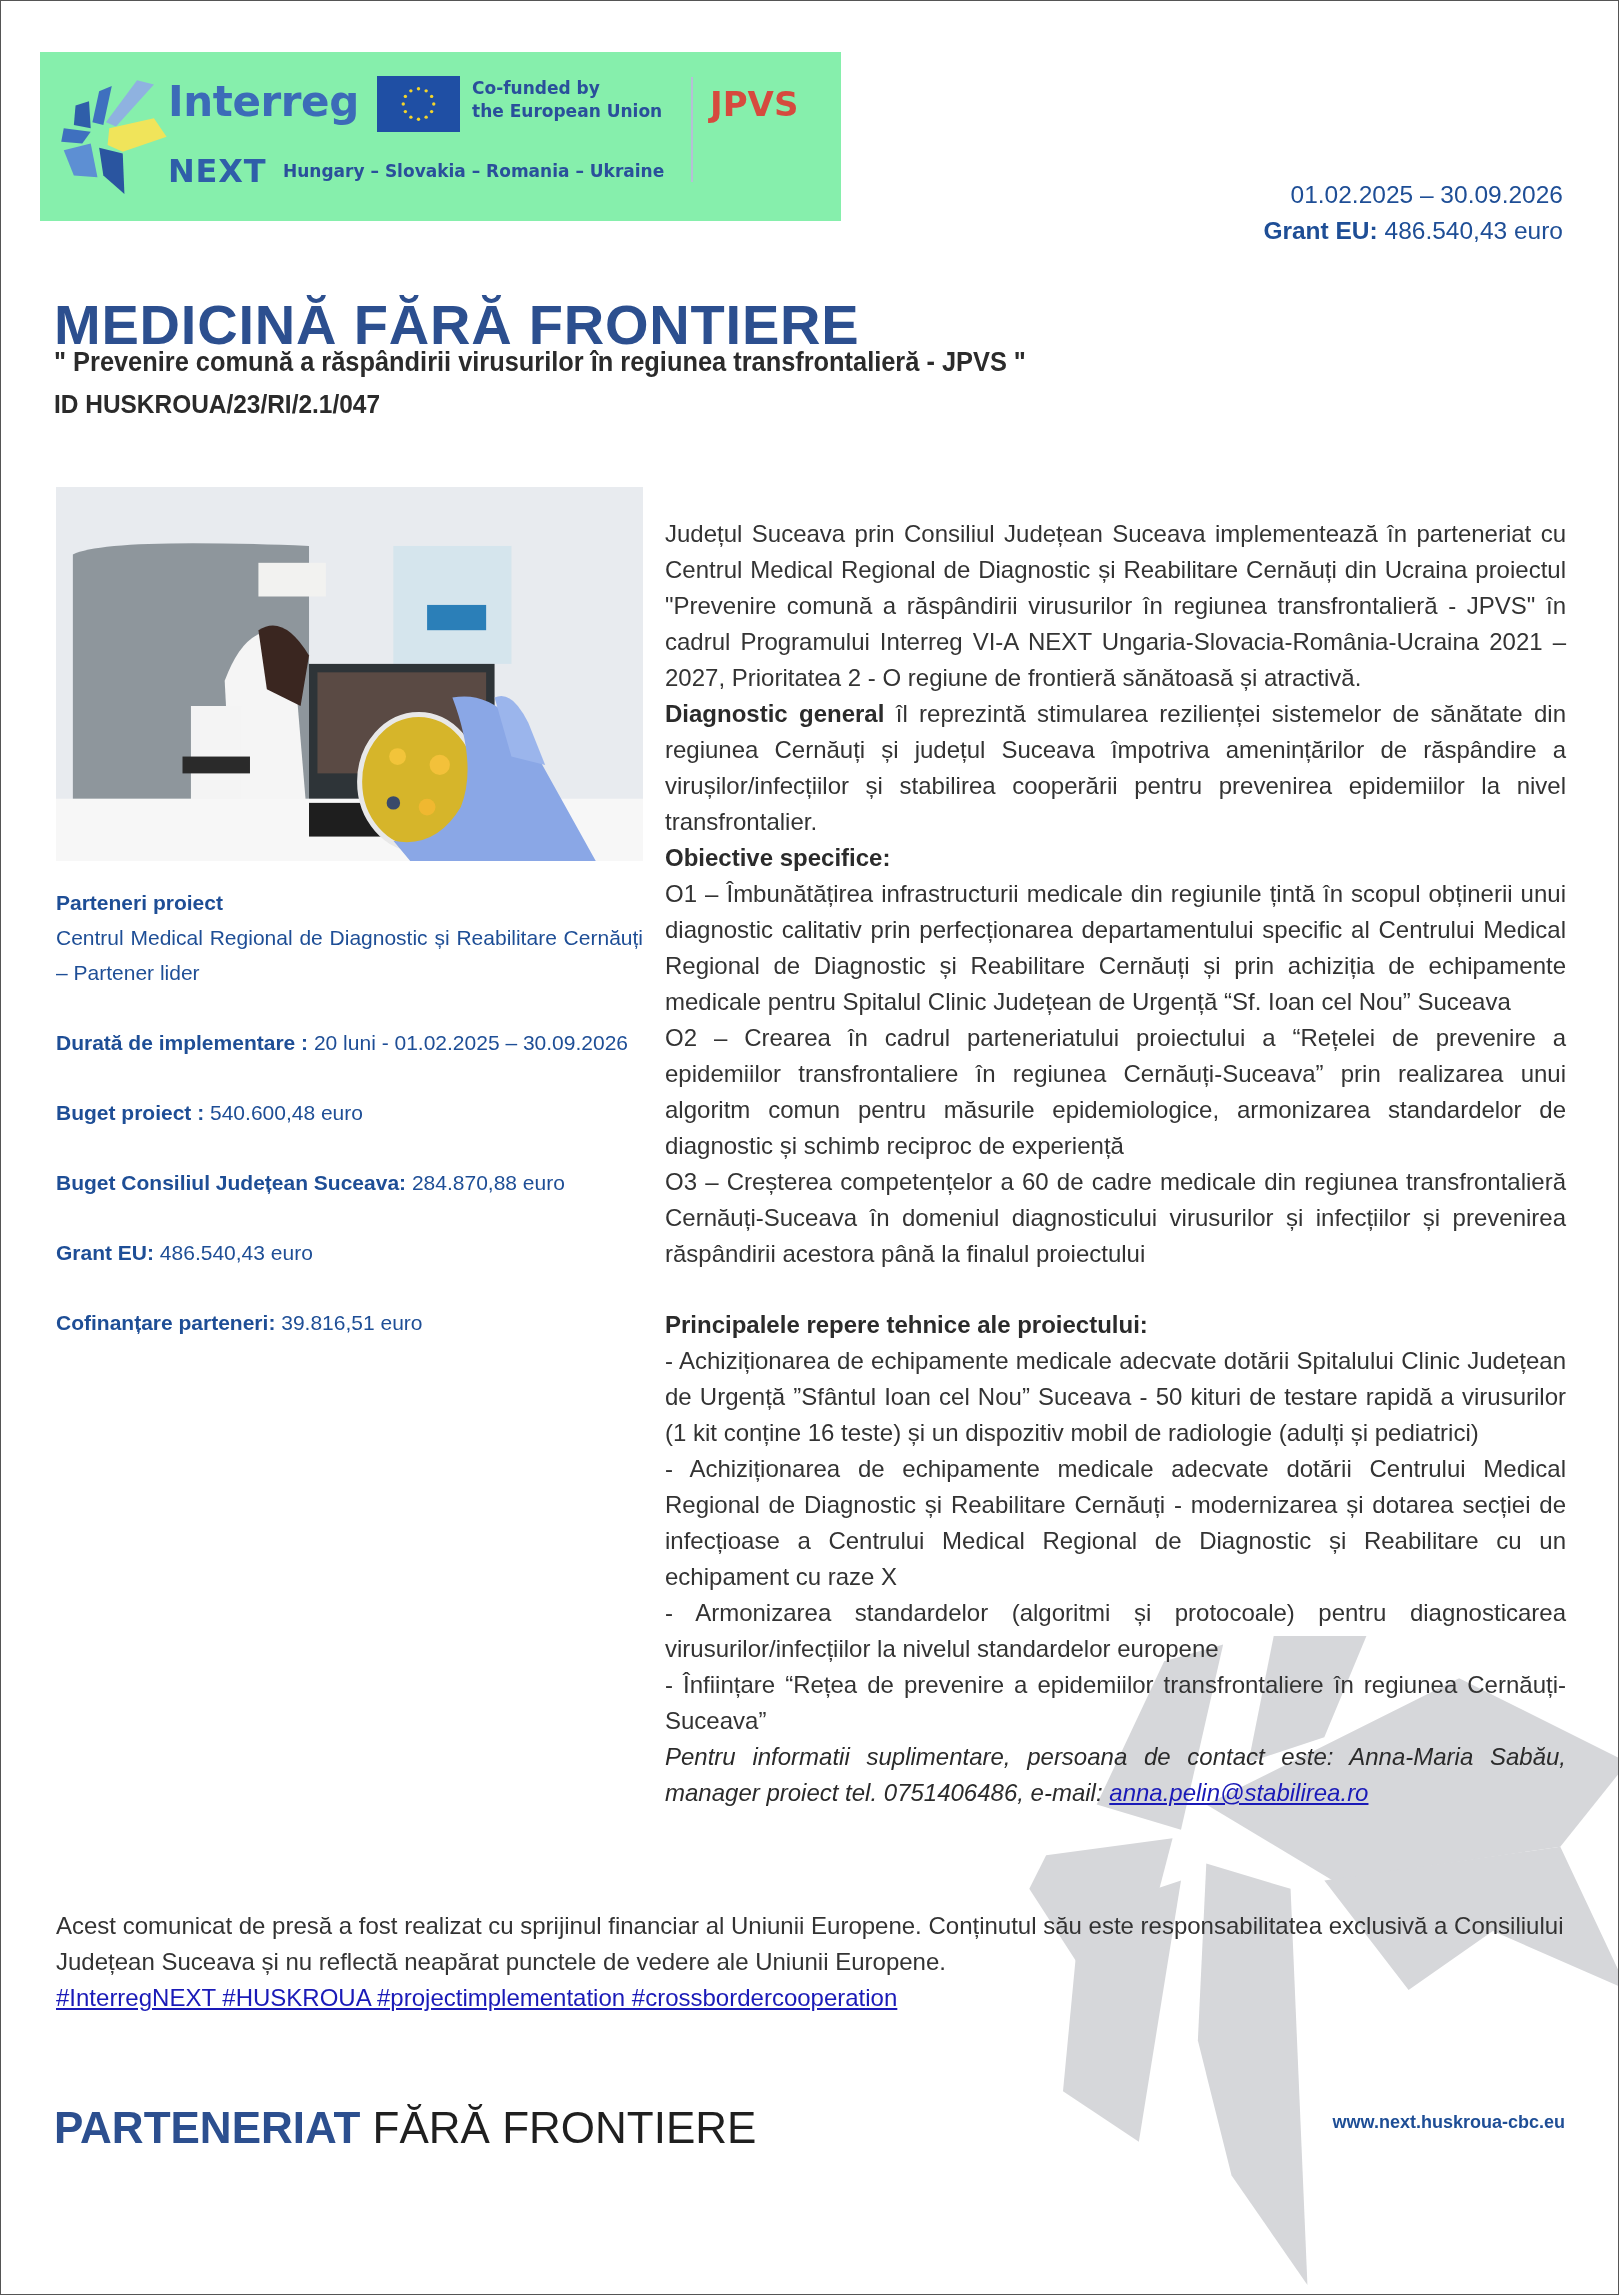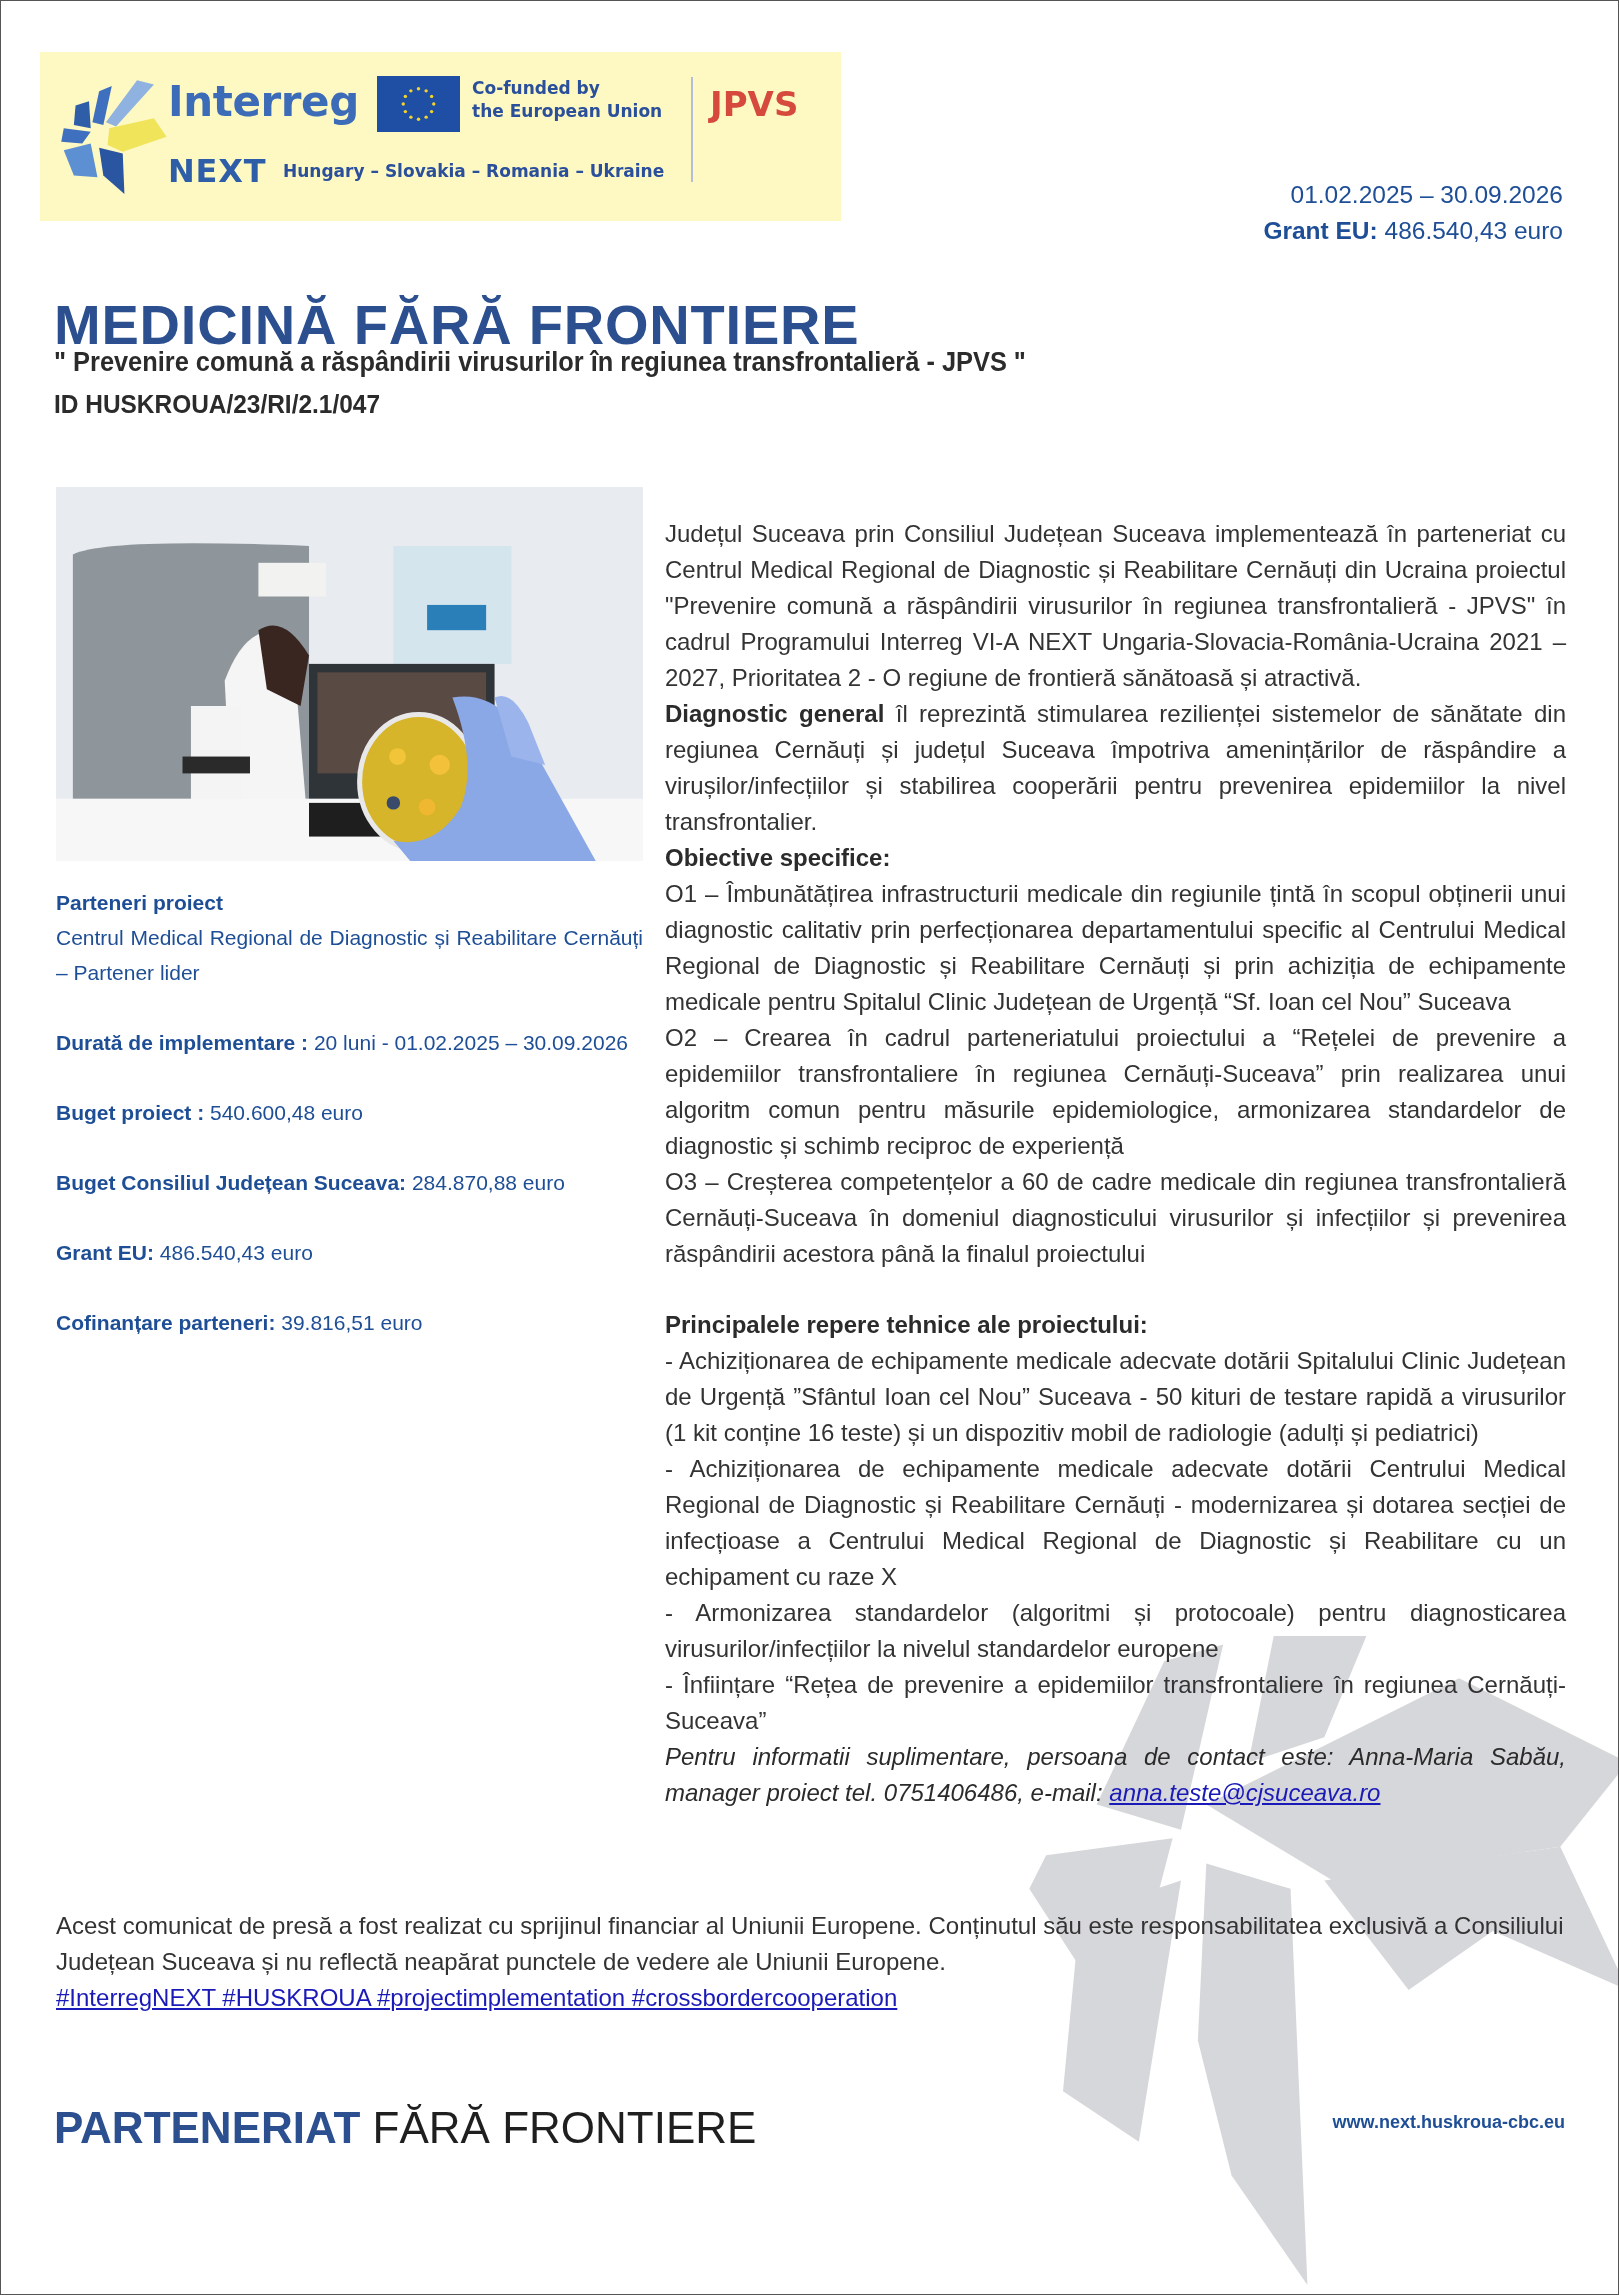--- a/index.html
+++ b/index.html
@@ -4,21 +4,21 @@
 <style>
   * { box-sizing: border-box; margin: 0; padding: 0; }
   html, body { width: 1619px; height: 2295px; background: #ffffff; }
   body { position: relative; font-family: "Liberation Sans", sans-serif; color: #3a3a3a; overflow: hidden; }
   .page-border { position: absolute; left: 0; top: 0; width: 1619px; height: 2295px; border: 1.7px solid #555; pointer-events: none; z-index: 5; }
 
   
   .watermark { position: absolute; left: 970px; top: 1636px; width: 658px; height: 649px; z-index: 0; }
 
   
-  .logo-strip { position: absolute; left: 40px; top: 52px; width: 801px; height: 169px; background: #fef9c3; z-index: 1; }
+  .logo-strip { position: absolute; left: 40px; top: 52px; width: 801px; height: 169px; background: #86efac; z-index: 1; }
   .ir-mark { position: absolute; left: 17px; top: 23.6px; width: 118px; height: 118px; }
   .ir-word { position: absolute; left: 128px; top: 25px; font-family: "DejaVu Sans", sans-serif; font-weight: bold; font-size: 42px; color: #3c6bb8; letter-spacing: -0.4px; }
   .next-word { position: absolute; left: 128px; top: 100px; font-family: "DejaVu Sans", sans-serif; font-weight: bold; font-size: 32px; color: #2f5ea9; letter-spacing: 0.8px; }
   .countries { position: absolute; left: 243px; top: 109px; font-family: "DejaVu Sans", sans-serif; font-weight: bold; font-size: 17px; color: #2a4f9b; }
   .eu-flag { position: absolute; left: 337px; top: 23.6px; width: 83px; height: 56px; background: #1f4fa4; }
   .eu-flag svg { width: 100%; height: 100%; }
   .cofund { position: absolute; left: 432px; top: 25px; font-family: "DejaVu Sans", sans-serif; font-weight: bold; font-size: 17px; line-height: 23px; color: #2a4f9b; }
   .logo-divider { position: absolute; left: 651px; top: 25px; width: 1.7px; height: 105px; background: #b5bed6; }
   .jpvs { position: absolute; left: 670px; top: 32px; font-family: "DejaVu Sans", sans-serif; font-weight: bold; font-size: 34px; color: #d64a3e; }
 
@@ -164,21 +164,21 @@
   <p><b>Obiective specifice:</b></p>
   <p>O1 – Îmbunătățirea infrastructurii medicale din regiunile țintă în scopul obținerii unui diagnostic calitativ prin perfecționarea departamentului specific al Centrului Medical Regional de Diagnostic și Reabilitare Cernăuți și prin achiziția de echipamente medicale pentru Spitalul Clinic Județean de Urgență “Sf. Ioan cel Nou” Suceava</p>
   <p>O2 – Crearea în cadrul parteneriatului proiectului a “Rețelei de prevenire a epidemiilor transfrontaliere în regiunea Cernăuți-Suceava” prin realizarea unui algoritm comun pentru măsurile epidemiologice, armonizarea standardelor de diagnostic și schimb reciproc de experiență</p>
   <p>O3 – Creșterea competențelor a 60 de cadre medicale din regiunea transfrontalieră Cernăuți-Suceava în domeniul diagnosticului virusurilor și infecțiilor și prevenirea răspândirii acestora până la finalul proiectului</p>
   <div class="gap"></div>
   <p><b>Principalele repere tehnice ale proiectului:</b></p>
   <p>- Achiziționarea de echipamente medicale adecvate dotării Spitalului Clinic Județean de Urgență  ”Sfântul Ioan cel Nou” Suceava  - 50 kituri de testare rapidă a virusurilor (1 kit conține 16 teste) și un dispozitiv mobil de radiologie (adulți și pediatrici)</p>
   <p>- Achiziționarea de echipamente medicale adecvate dotării Centrului Medical Regional de Diagnostic și Reabilitare Cernăuți - modernizarea și dotarea secției de infecțioase a Centrului Medical Regional de Diagnostic și Reabilitare cu un echipament cu raze X</p>
   <p>- Armonizarea standardelor (algoritmi și protocoale) pentru diagnosticarea virusurilor/infecțiilor la nivelul standardelor europene</p>
   <p>- Înființare “Rețea de prevenire a epidemiilor transfrontaliere în regiunea Cernăuți-Suceava”</p>
-  <p class="contact"><span>Pentru informatii suplimentare, persoana de contact este: Anna-Maria Sabău, manager proiect  tel. 0751406486, e-mail: </span><a href="#">anna.teste@cjsuceava.ro</a></p>
+  <p class="contact"><span>Pentru informatii suplimentare, persoana de contact este: Anna-Maria Sabău, manager proiect  tel. 0751406486, e-mail: </span><a href="#">anna.pelin@stabilirea.ro</a></p>
 </div>
 
 <div class="disclaimer">
   <div>Acest comunicat de presă a fost realizat cu sprijinul financiar al Uniunii Europene. Conținutul său este responsabilitatea exclusivă a Consiliului Județean Suceava și nu reflectă neapărat punctele de vedere ale Uniunii Europene.</div>
   <div class="hashtags"><a href="#">#InterregNEXT #HUSKROUA #projectimplementation #crossbordercooperation</a></div>
 </div>
 
 <div class="footer-slogan"><span class="strong">PARTENERIAT</span><span> FĂRĂ FRONTIERE</span></div>
 <div class="footer-url">www.next.huskroua-cbc.eu</div>
 

